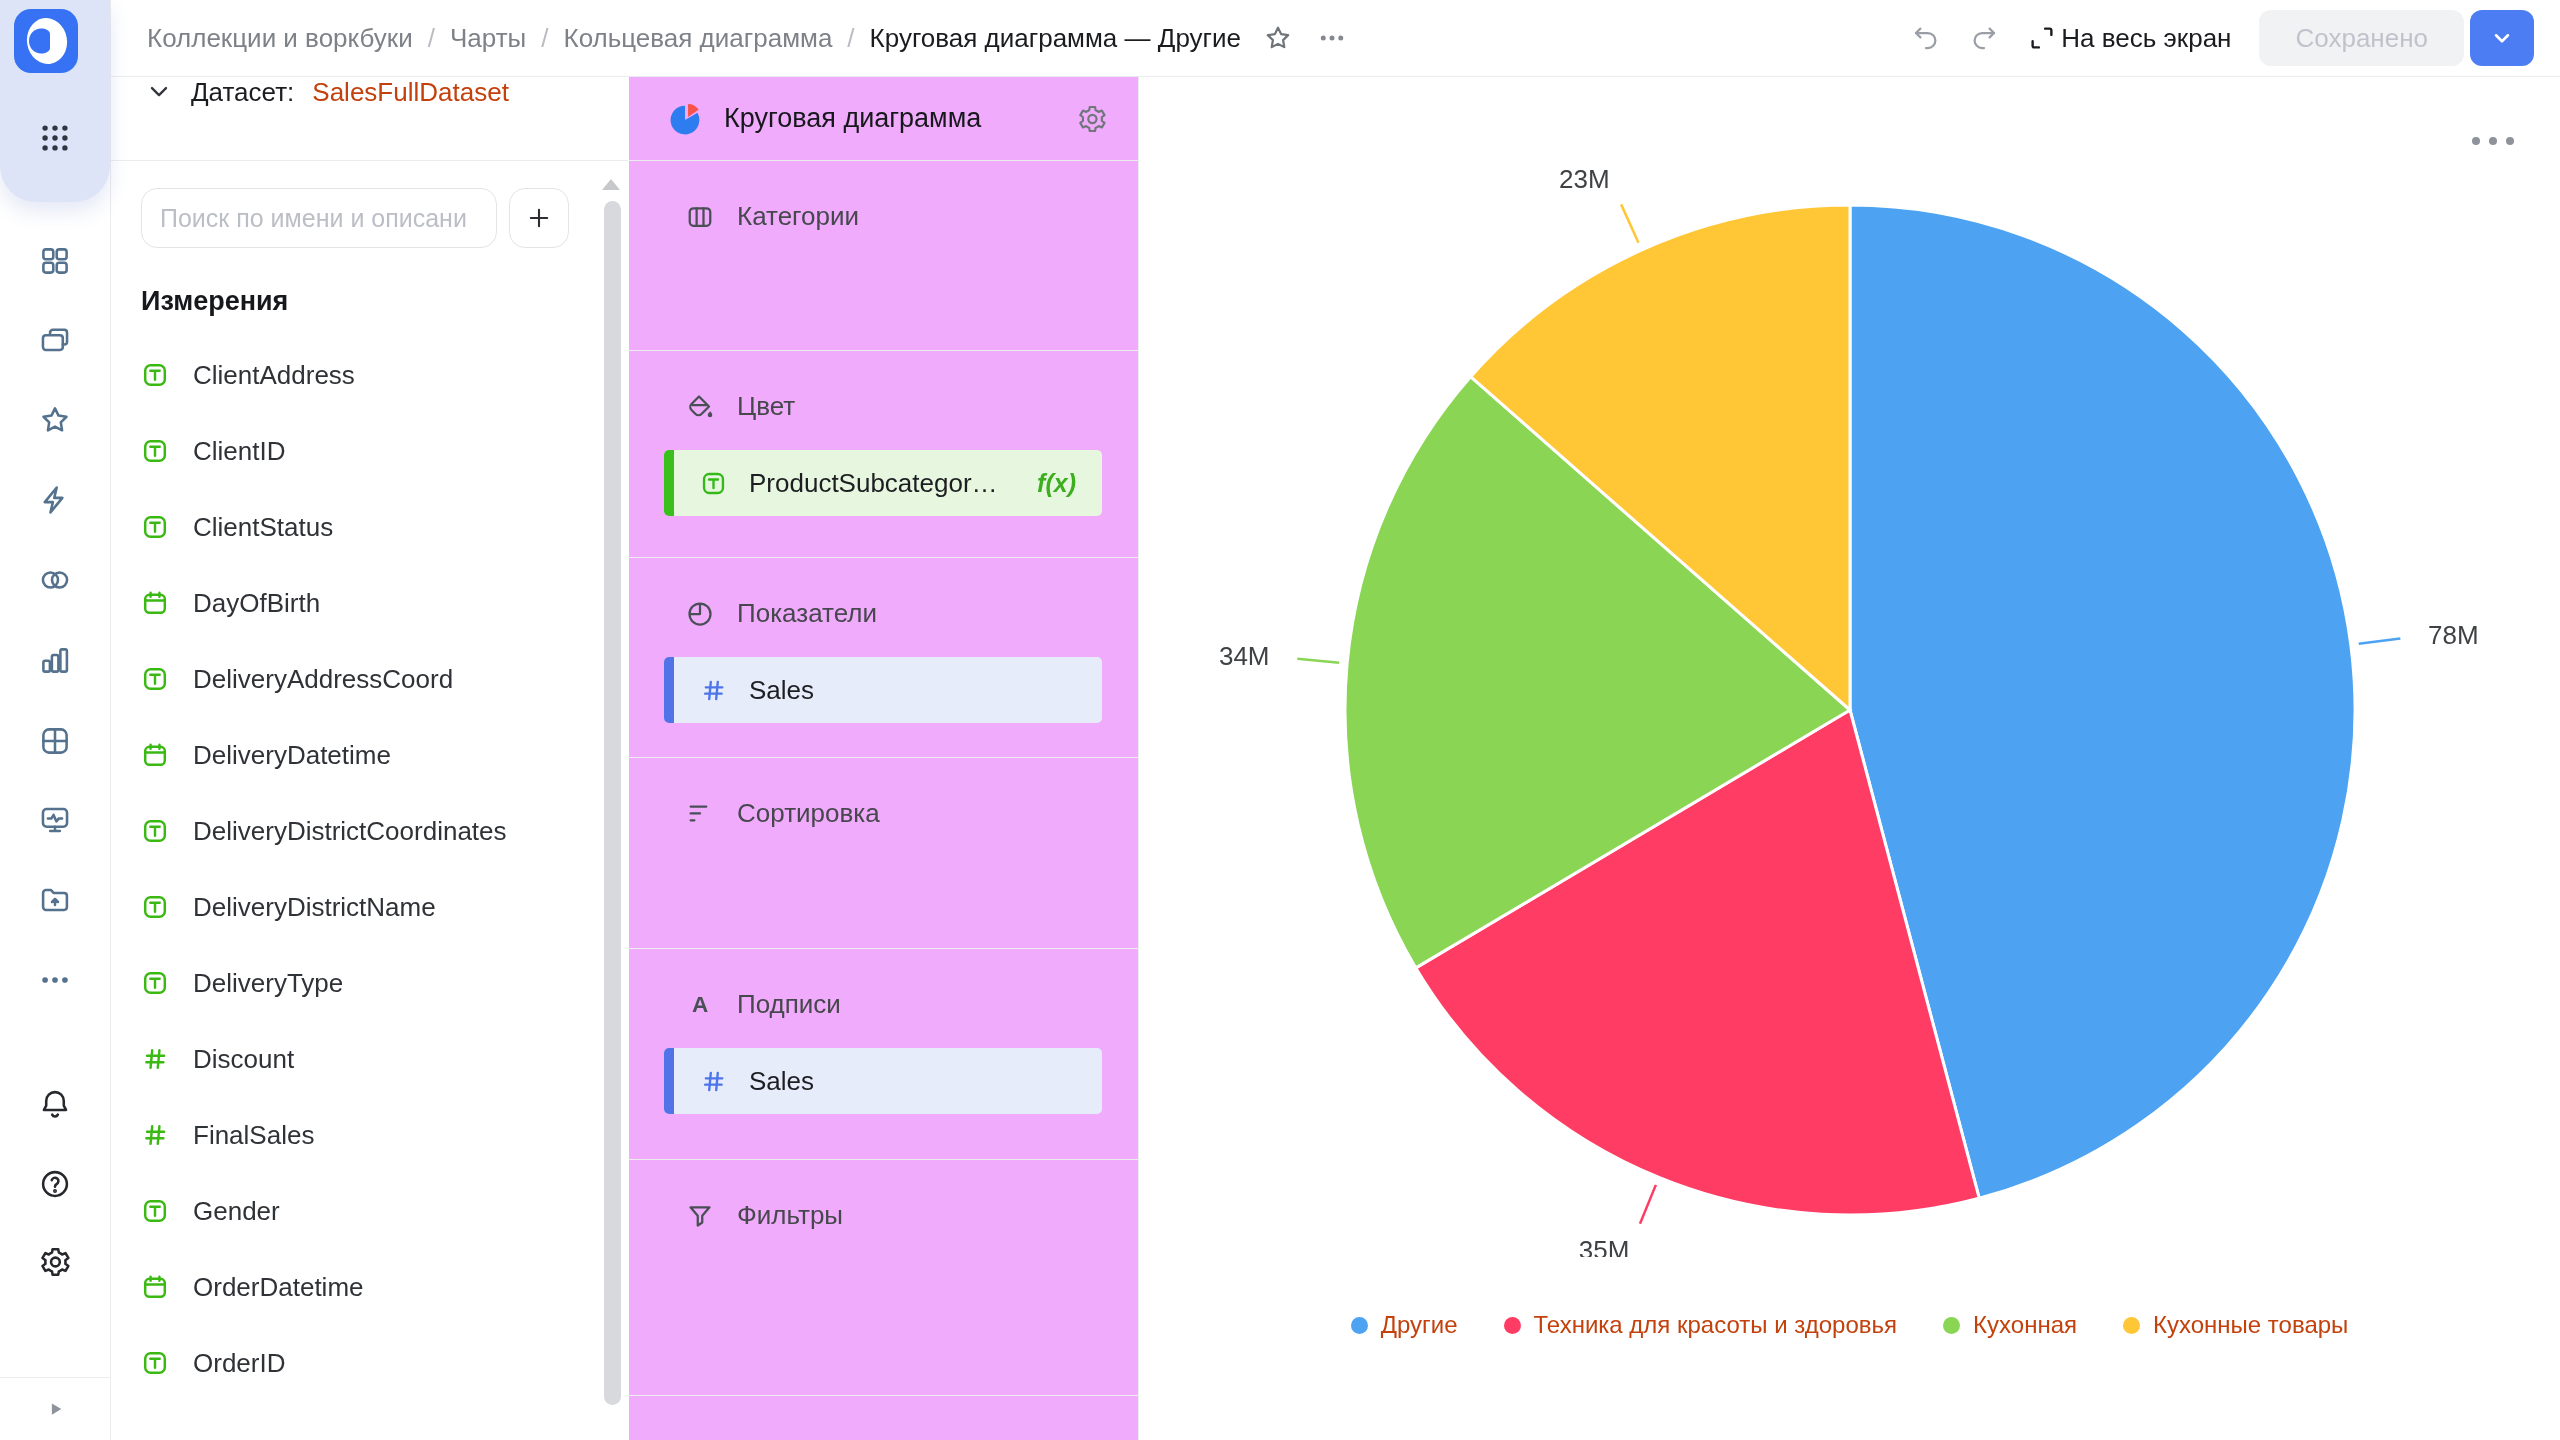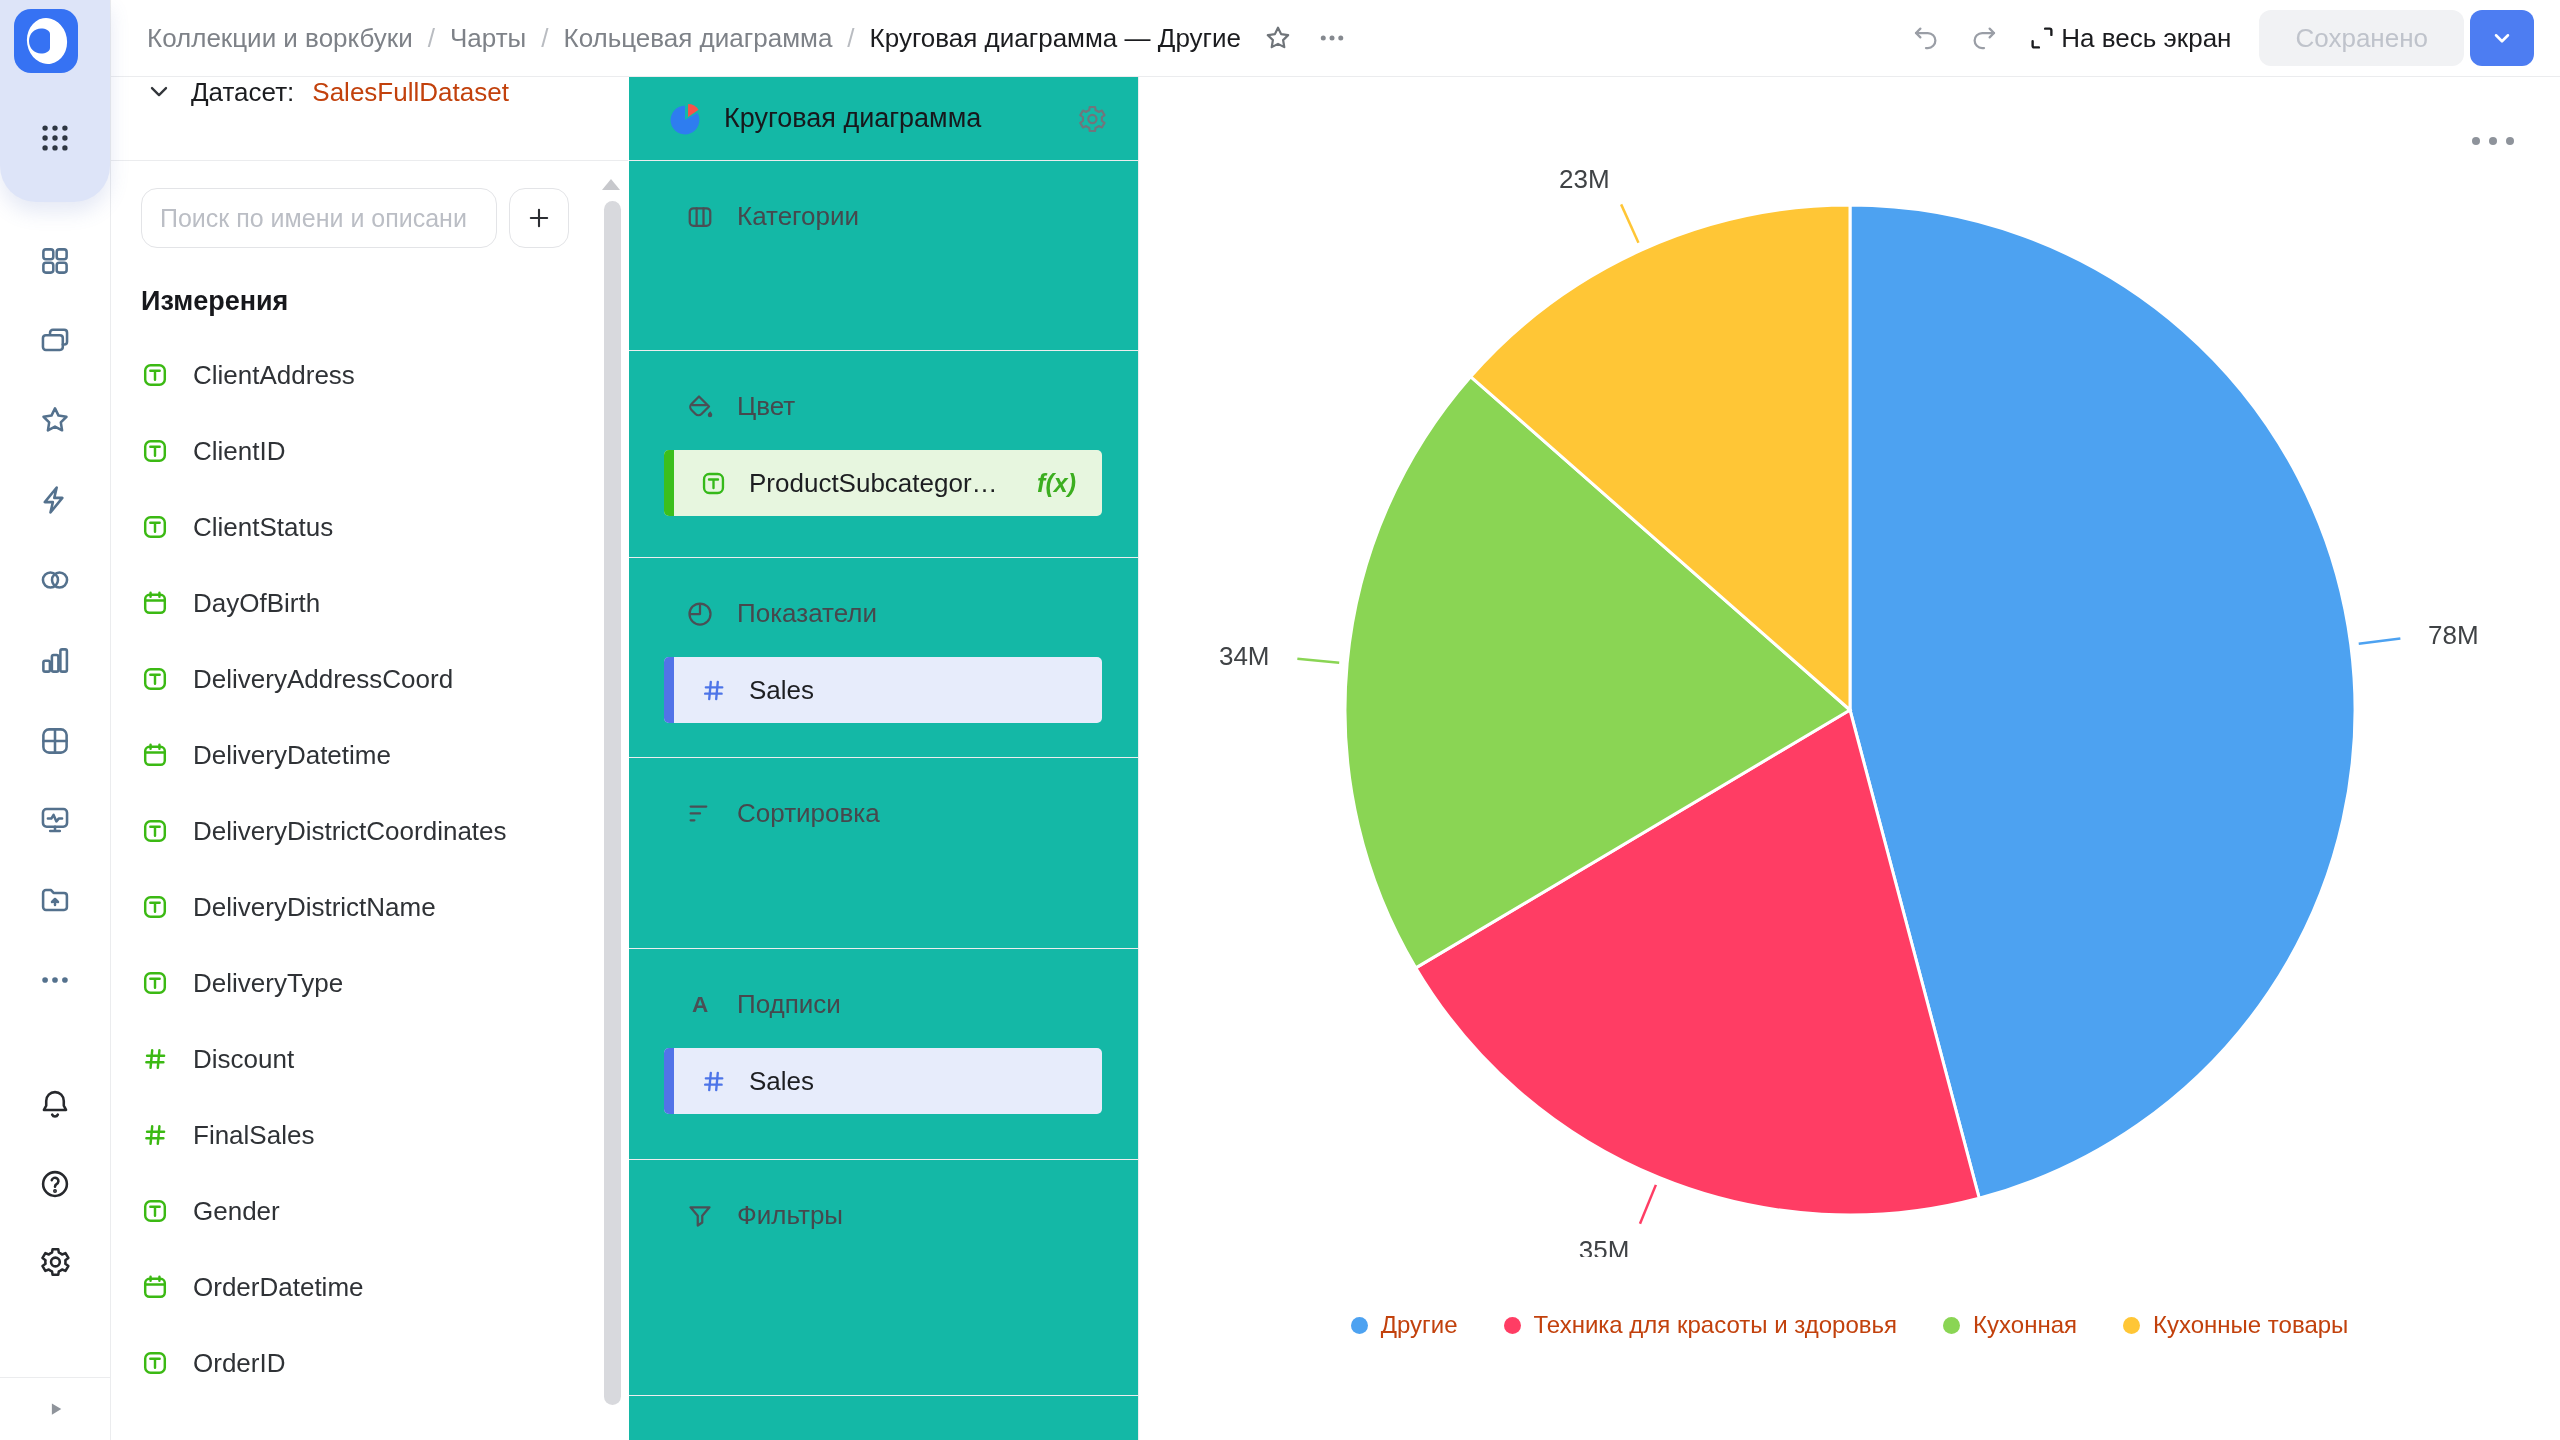--- a/index.html
+++ b/index.html
@@ -55,21 +55,21 @@
   .add-btn svg{width:28px;height:28px;}
   .dims-header{margin:38px 0 0 30px;font-size:27px;font-weight:700;color:#17181c;}
   .fields{margin-top:20px;}
   .field-row{height:76px;display:flex;align-items:center;padding-left:30px;gap:24px;font-size:26px;color:#2f3236;white-space:nowrap;}
   .field-row svg{width:28px;height:28px;color:#3bb913;flex:none;}
   .scroll-up{position:absolute;right:8px;top:102px;width:0;height:0;border-left:9px solid transparent;
              border-right:9px solid transparent;border-bottom:11px solid #c7c8cc;}
   .scroll-thumb{position:absolute;right:7px;top:124px;width:17px;height:1204px;background:#d8d9dd;border-radius:9px;}
 
   
-  .cfg{position:absolute;left:629px;top:77px;width:509px;height:1363px;background:#14b8a6;border-right:1px solid #ebecee;}
+  .cfg{position:absolute;left:629px;top:77px;width:509px;height:1363px;background:#f0abfc;border-right:1px solid #ebecee;}
   .cfg-head{height:83px;border-bottom:1px solid #ebecee;display:flex;align-items:center;padding:0 30px 0 38px;gap:20px;}
   .cfg-title{font-size:27px;color:#17181c;}
   .cfg-gear{margin-left:auto;color:#70767c;}
   .cfg-gear svg{width:32px;height:32px;}
   .sec{border-bottom:1px solid #ededee;box-sizing:border-box;}
   .sec-head{display:flex;align-items:center;gap:22px;padding:40px 0 0 56px;font-size:26px;color:#46484d;}
   .sec-head svg{width:30px;height:30px;color:#4a4f55;flex:none;}
   .chip{margin:28px 36px 0 35px;height:66px;border-radius:5px;display:flex;align-items:center;overflow:hidden;}
   .chip-accent{width:10px;height:66px;flex:none;}
   .chip-green{background:#e7f6df;justify-content:center;}

